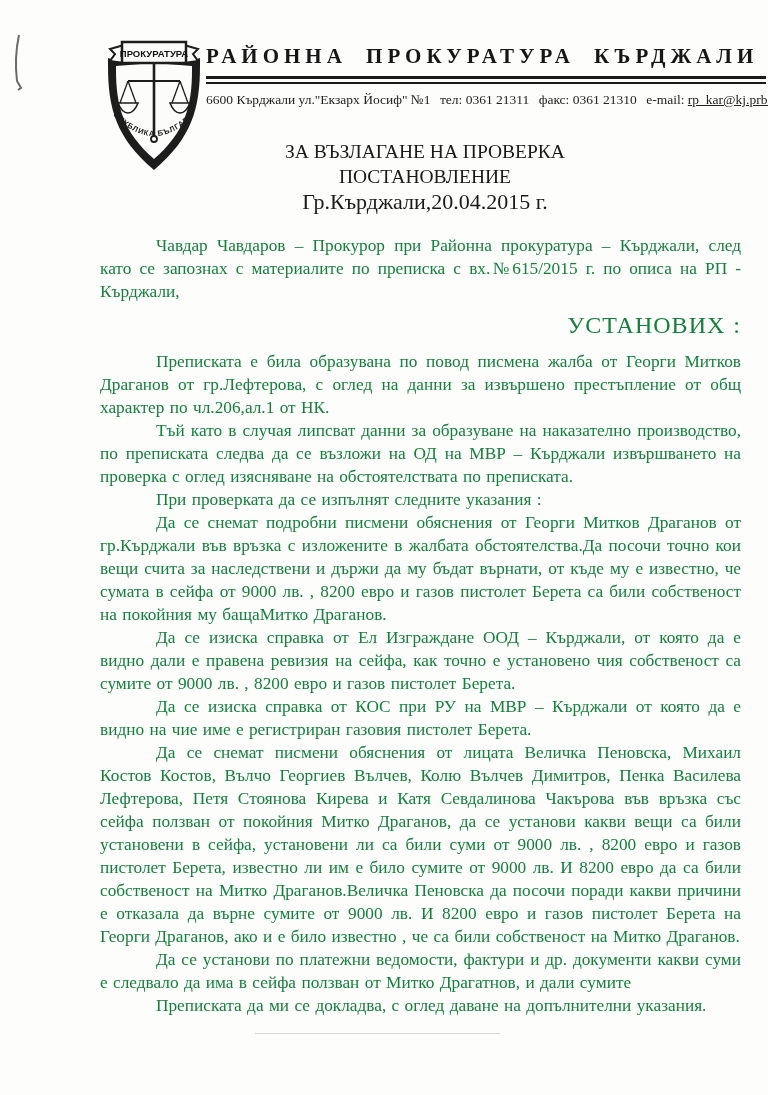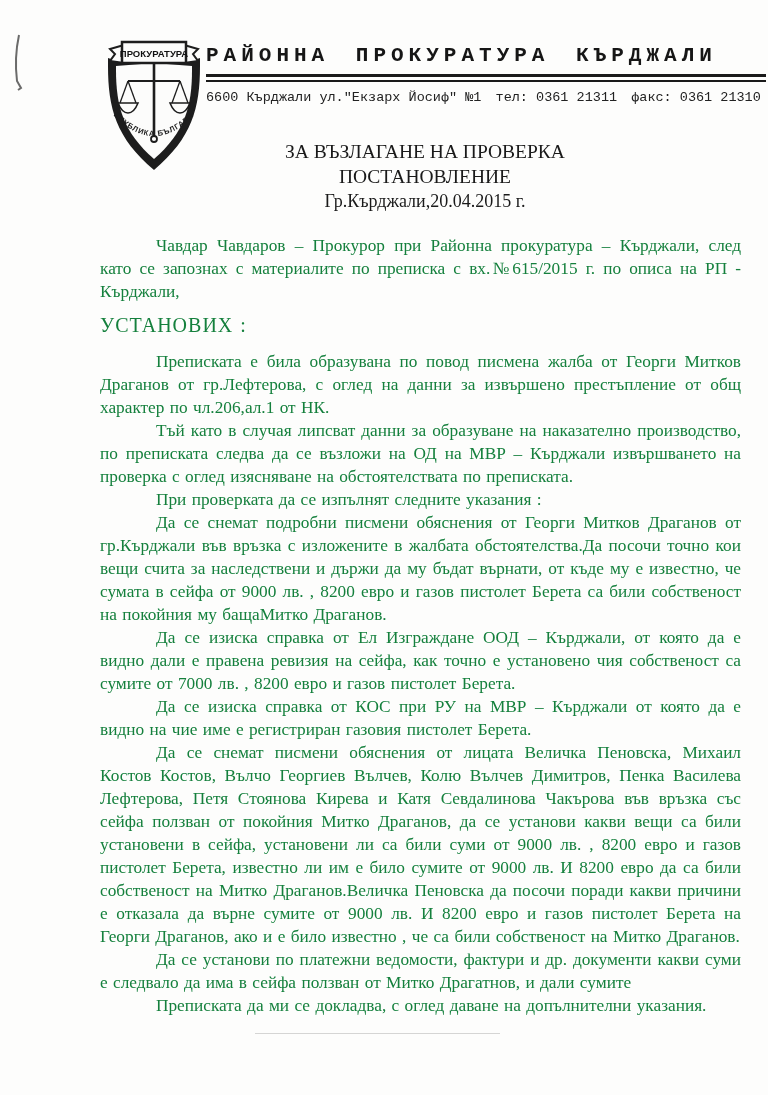--- a/index.html
+++ b/index.html
@@ -32,21 +32,20 @@
   
   .emblem {
     position: absolute;
     left: 92px; top: 36px;
     width: 124px; height: 140px;
   }
   .header-block {
     position: absolute;
     left: 206px; top: 44px;
     width: 560px;
-    font-family: Liberation Mono, monospace;
   }
   .org-name {
     font-size: 21px;
     font-weight: bold;
     letter-spacing: 5px;
     word-spacing: 9px;
     white-space: nowrap;
     color: #161616;
   }
   .double-rule {
@@ -66,41 +65,41 @@
   
   .title-block {
     position: absolute;
     left: 105px; top: 139px;
     width: 640px;
     text-align: center;
     line-height: 25px;
     font-size: 19.5px;
     color: #1a1a1a;
   }
-  .title-line3 { font-size: 18px; }
+  .title-line3 { font-size: 22px; }
   
   .content {
     position: absolute;
     left: 100px; top: 234px;
     width: 641px;
     font-size: 17.3px;
     line-height: 23px;
     text-align: justify;
     word-spacing: 0.06em;
     color: #15803d;
   }
   .content p {
     margin: 0;
     text-indent: 56px;
   }
   .ustanovih {
     margin: 11px 0 13px;
-    text-align: left;
+    text-align: right;
     letter-spacing: 1px;
-    font-size: 20px;
+    font-size: 24px;
   }
 </style>
 </head>
 <body>
 
 <div class="page">
 
   <svg class="pen-mark" viewBox="0 0 14 62">
     <path d="M8,2 C5,16 4,32 6,48 L10,55 L7,57" fill="none" stroke="#3a3a3a" stroke-width="2" opacity="0.75"></path>
   </svg>
@@ -156,21 +155,21 @@
     <div class="title-line3">Гр.Кърджали,20.04.2015 г.</div>
   </div>
 
   <div class="content">
     <p>Чавдар Чавдаров – Прокурор при Районна прокуратура – Кърджали, след като се запознах с материалите по преписка с вх.№615/2015 г. по описа на РП - Кърджали,</p>
     <div class="ustanovih">УСТАНОВИХ :</div>
     <p>Преписката е била образувана по повод писмена жалба от Георги Митков Драганов от гр.Лефтерова, с оглед на данни за извършено престъпление от общ характер по чл.206,ал.1 от НК.</p>
     <p>Тъй като в случая липсват данни за образуване на наказателно производство, по преписката следва да се възложи на ОД на МВР – Кърджали извършването на проверка с оглед изясняване на обстоятелствата по преписката.</p>
     <p>При проверката да се изпълнят следните указания :</p>
     <p>Да се снемат подробни писмени обяснения от Георги Митков Драганов от гр.Кърджали във връзка с изложените в жалбата обстоятелства.Да посочи точно кои вещи счита за наследствени и държи да му бъдат върнати, от къде му е известно, че сумата в сейфа от 9000 лв. , 8200 евро и газов пистолет Берета са били собственост на покойния му бащаМитко Драганов.</p>
-    <p>Да се изиска справка от Ел Изграждане ООД – Кърджали, от която да е видно дали е правена ревизия на сейфа, как точно е установено чия собственост са сумите от 7000 лв. , 8200 евро и газов пистолет Берета.</p>
+    <p>Да се изиска справка от Ел Изграждане ООД – Кърджали, от която да е видно дали е правена ревизия на сейфа, как точно е установено чия собственост са сумите от 9000 лв. , 8200 евро и газов пистолет Берета.</p>
     <p>Да се изиска справка от КОС при РУ на МВР – Кърджали от която да е видно на чие име е регистриран газовия пистолет Берета.</p>
     <p>Да се снемат писмени обяснения от лицата Величка Пеновска, Михаил Костов Костов, Вълчо Георгиев Вълчев, Колю Вълчев Димитров, Пенка Василева Лефтерова, Петя Стоянова Кирева и Катя Севдалинова Чакърова във връзка със сейфа ползван от покойния Митко Драганов, да се установи какви вещи са били установени в сейфа, установени ли са били суми от 9000 лв. , 8200 евро и газов пистолет Берета, известно ли им е било сумите от 9000 лв. И 8200 евро да са били собственост на Митко Драганов.Величка Пеновска да посочи поради какви причини е отказала да върне сумите от 9000 лв. И 8200 евро и газов пистолет Берета на Георги Драганов, ако и е било известно , че са били собственост на Митко Драганов.</p>
     <p>Да се установи по платежни ведомости, фактури и др. документи какви суми е следвало да има в сейфа ползван от Митко Драгатнов, и дали сумите</p>
     <p>Преписката да ми се докладва, с оглед даване на допълнителни указания.</p>
   </div>
 
   <div class="faint-line"></div>
 </div>
 
 </body></html>

